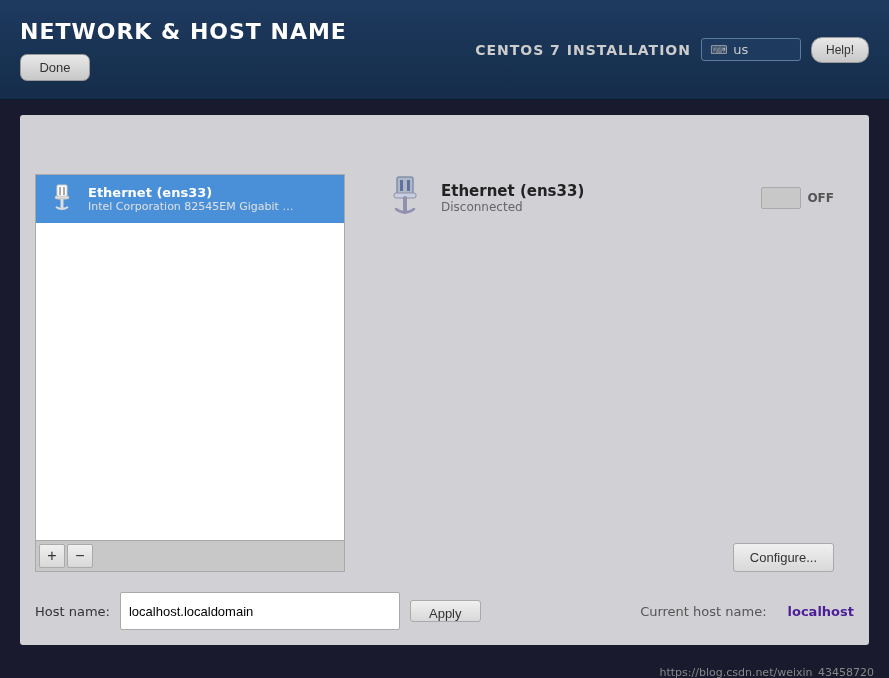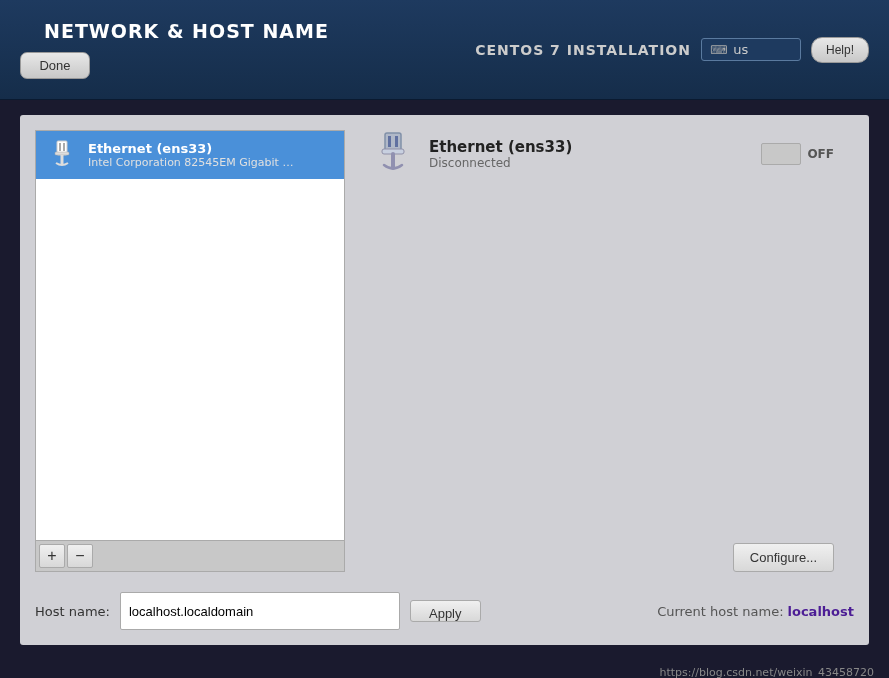--- a/index.html
+++ b/index.html
@@ -22,24 +22,23 @@
       padding: 0 20px;
       border-bottom: 1px solid #0a1a30;
     }
     .header-left {
       display: flex;
       flex-direction: column;
       gap: 10px;
     }
     .header-title {
       color: #ffffff;
-      font-size: 19px;
+      font-size: 22px;
       font-weight: bold;
       letter-spacing: 1px;
-      margin-left: 24px;
     }
     .done-button {
       background: linear-gradient(180deg, #e8e8e8 0%, #c8c8c8 100%);
       border: 1px solid #999;
       border-radius: 7px;
       padding: 5px 18px;
       font-size: 13px;
       cursor: pointer;
       color: #333;
       width: 70px;
@@ -87,22 +86,23 @@
       margin: 15px 20px;
       padding: 15px;
       border-radius: 3px;
       display: flex;
       flex-direction: column;
       height: 530px;
     }
 
     .content-body {
       display: flex;
-      gap: 4px;
+      gap: 16px;
       flex: 1;
+      margin-top: 44px;
     }
 
     
     .network-list-panel {
       width: 310px;
       display: flex;
       flex-direction: column;
     }
     .network-list {
       background: white;
@@ -281,21 +281,21 @@
       padding: 5px 18px;
       font-size: 13px;
       cursor: pointer;
       color: #333;
       height: 22px;
     }
     .current-hostname-area {
       margin-left: auto;
       display: flex;
       align-items: center;
-      gap: 4px;
+      gap: 21px;
     }
     .current-hostname-label {
       font-size: 13px;
       color: #555;
     }
     .current-hostname-value {
       font-size: 13px;
       color: #4c1d95;
       font-weight: bold;
     }

